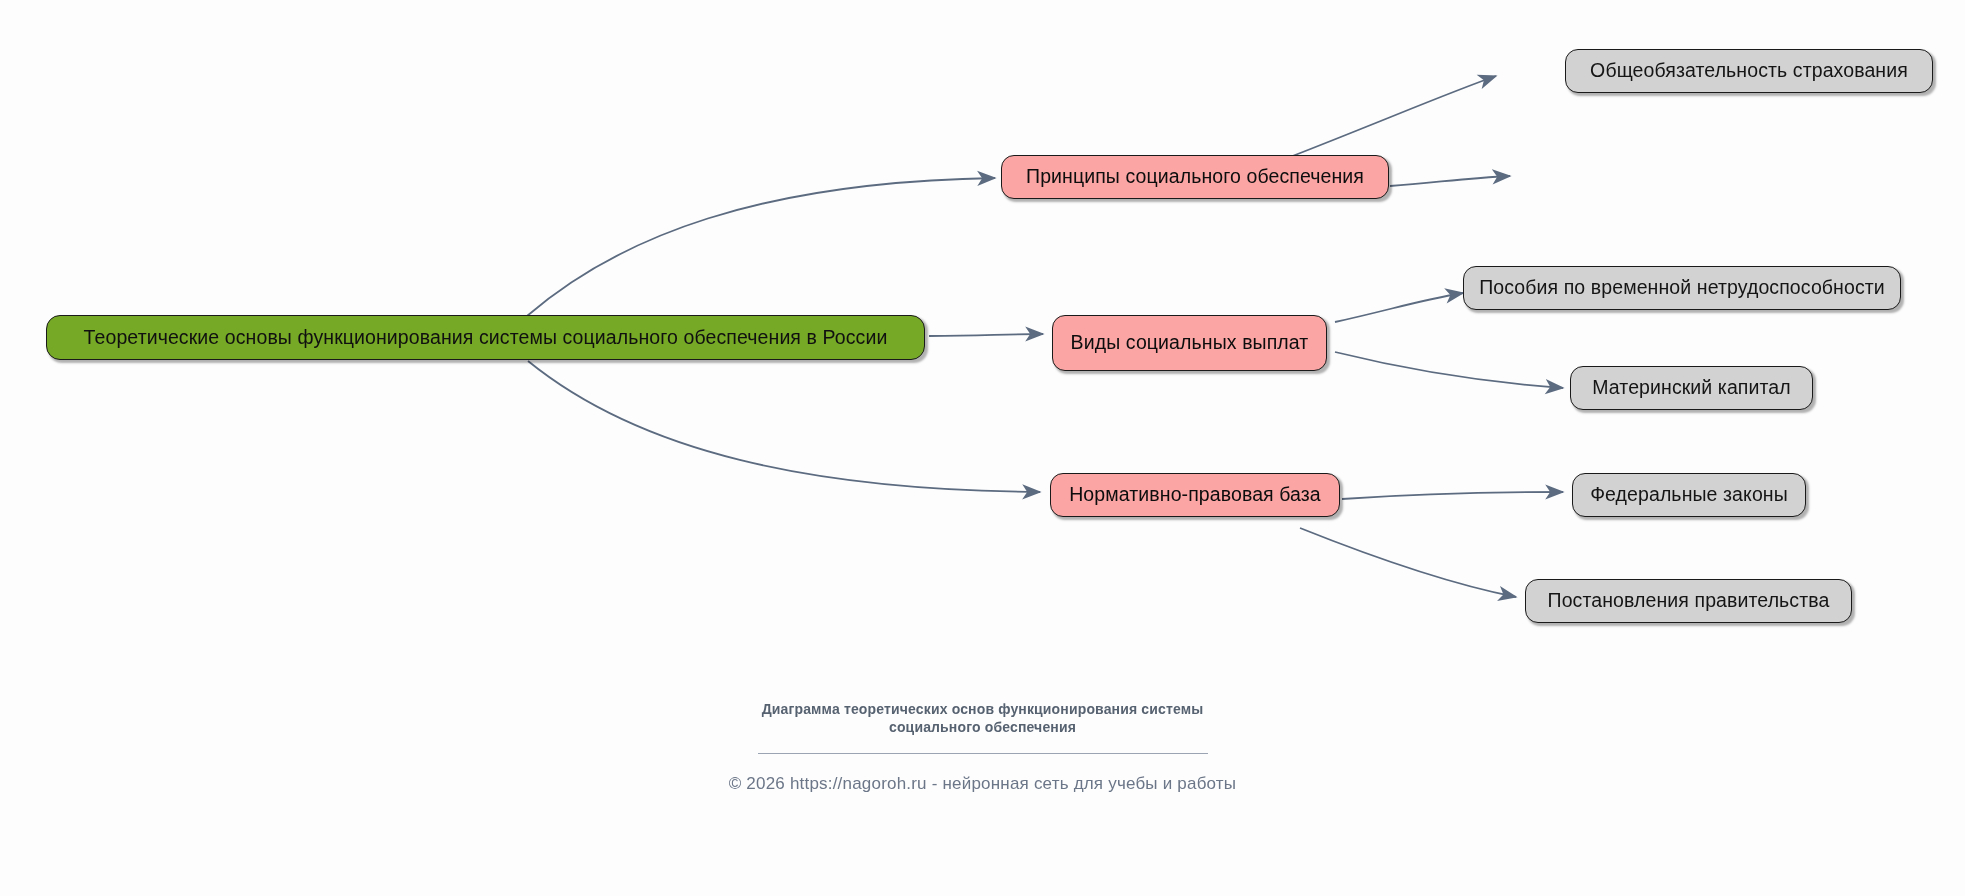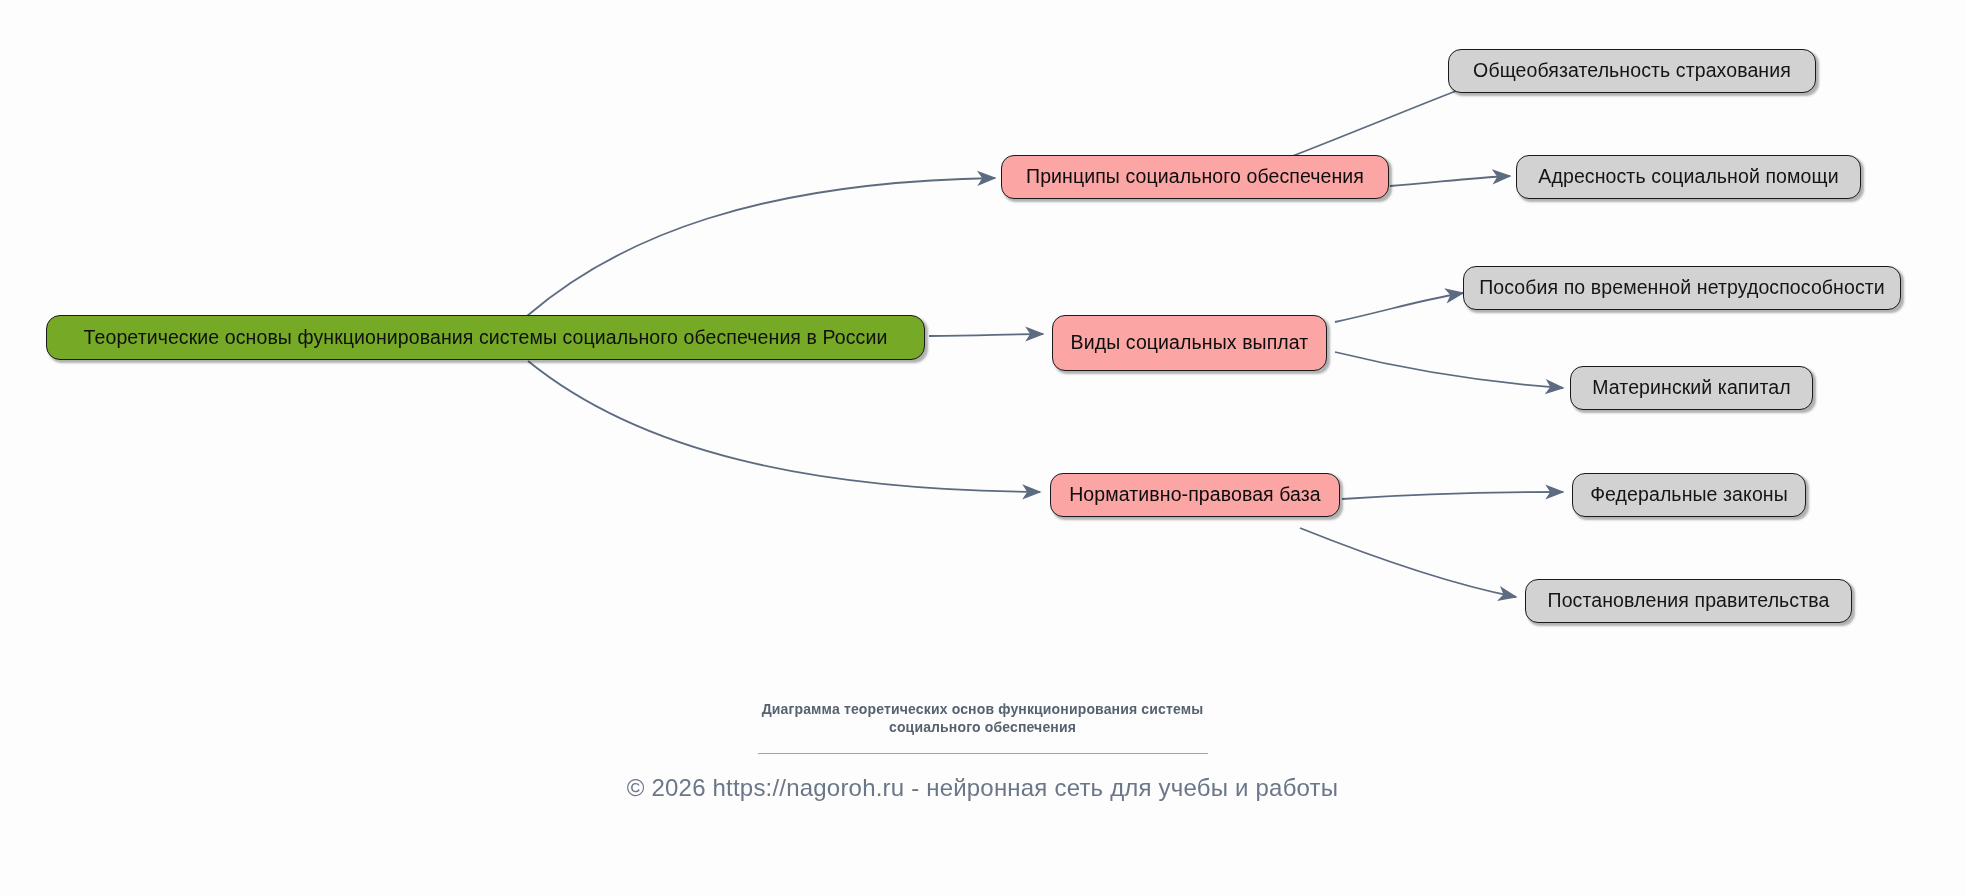--- a/index.html
+++ b/index.html
@@ -91,21 +91,21 @@
   }
   #caption-rule {
     width: 450px;
     height: 1px;
     background: #9aa4b2;
     margin: 16px auto 0;
     border: 0;
   }
   #caption-credit {
     margin-top: 20px;
-    font-size: 24px;
+    font-size: 17px;
     color: #6b7688;
     letter-spacing: 0.2px;
     line-height: 1.2;
   }
 </style>
 </head>
 <body>
 
 <div id="diagram-canvas">
 
@@ -134,27 +134,24 @@
   </svg>
 
   <div class="node root" style="left:46px; top:315px; width:879px; height:45px;">
     <span class="node-label">Теоретические основы функционирования системы социального обеспечения в России</span>
   </div>
 
   <div class="node branch" style="left:1001px; top:155px; width:388px; height:44px;">
     <span class="node-label">Принципы социального обеспечения</span>
   </div>
 
-  <div class="node leaf" style="left:1448px; top:49px; width:368px; height:44px;">
+  <div class="node leaf" style="left:1565px; top:49px; width:368px; height:44px;">
     <span class="node-label">Общеобязательность страхования</span>
   </div>
 
-  <div class="node leaf" style="left:1516px; top:155px; width:345px; height:44px;">
-    <span class="node-label">Адресность социальной помощи</span>
-  </div>
 
   <div class="node branch" style="left:1052px; top:315px; width:275px; height:56px;">
     <span class="node-label">Виды социальных выплат</span>
   </div>
 
   <div class="node leaf" style="left:1463px; top:266px; width:438px; height:44px;">
     <span class="node-label">Пособия по временной нетрудоспособности</span>
   </div>
 
   <div class="node leaf" style="left:1570px; top:366px; width:243px; height:44px;">

